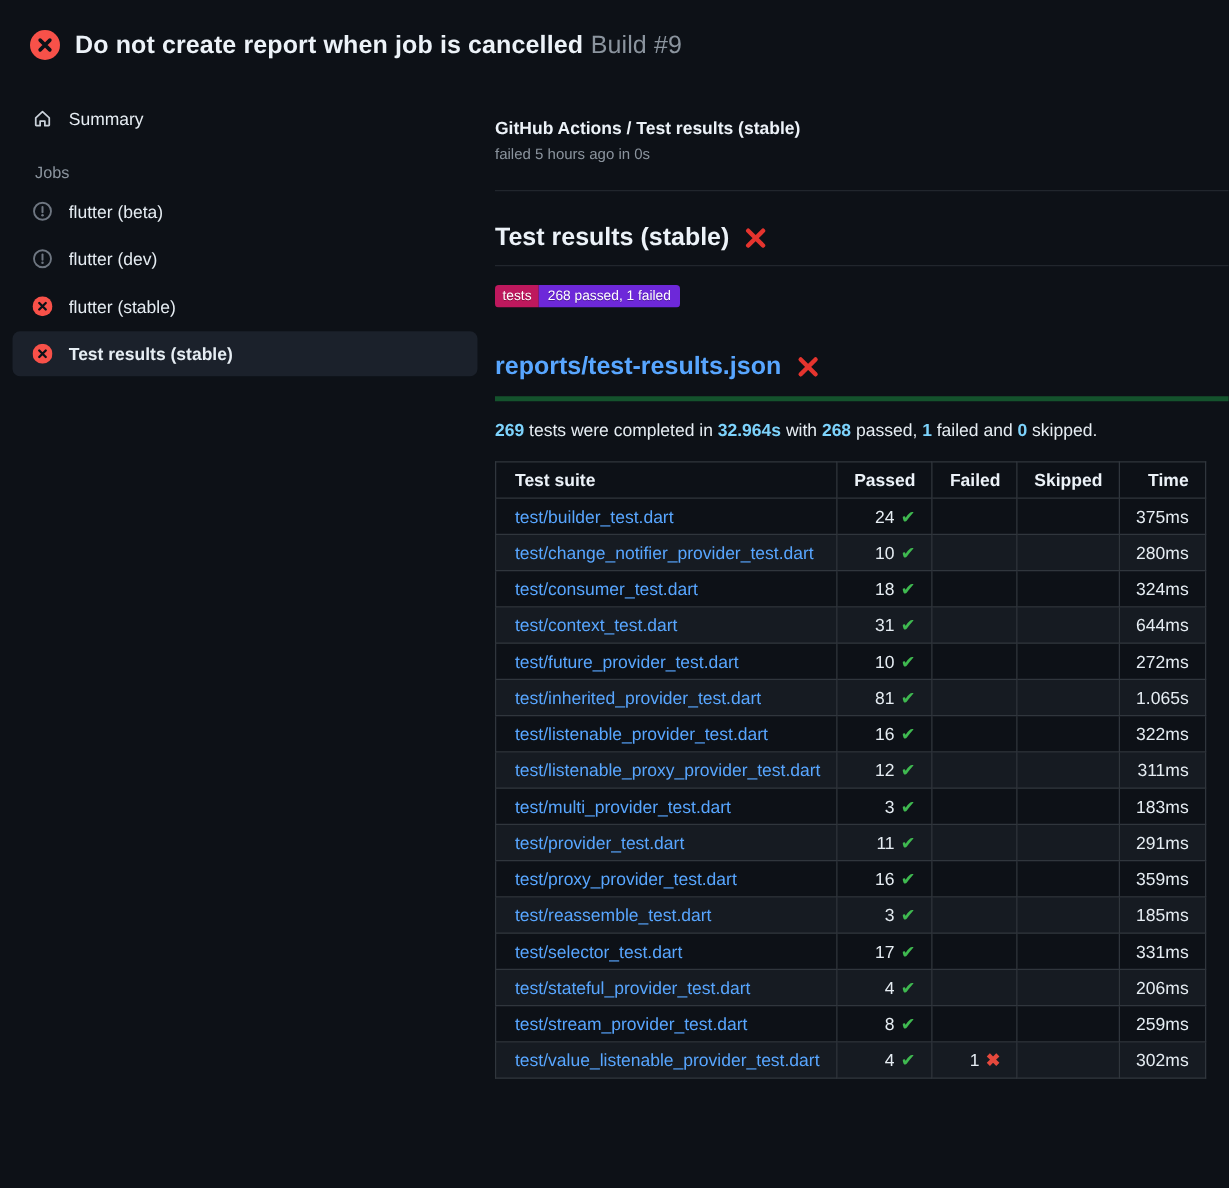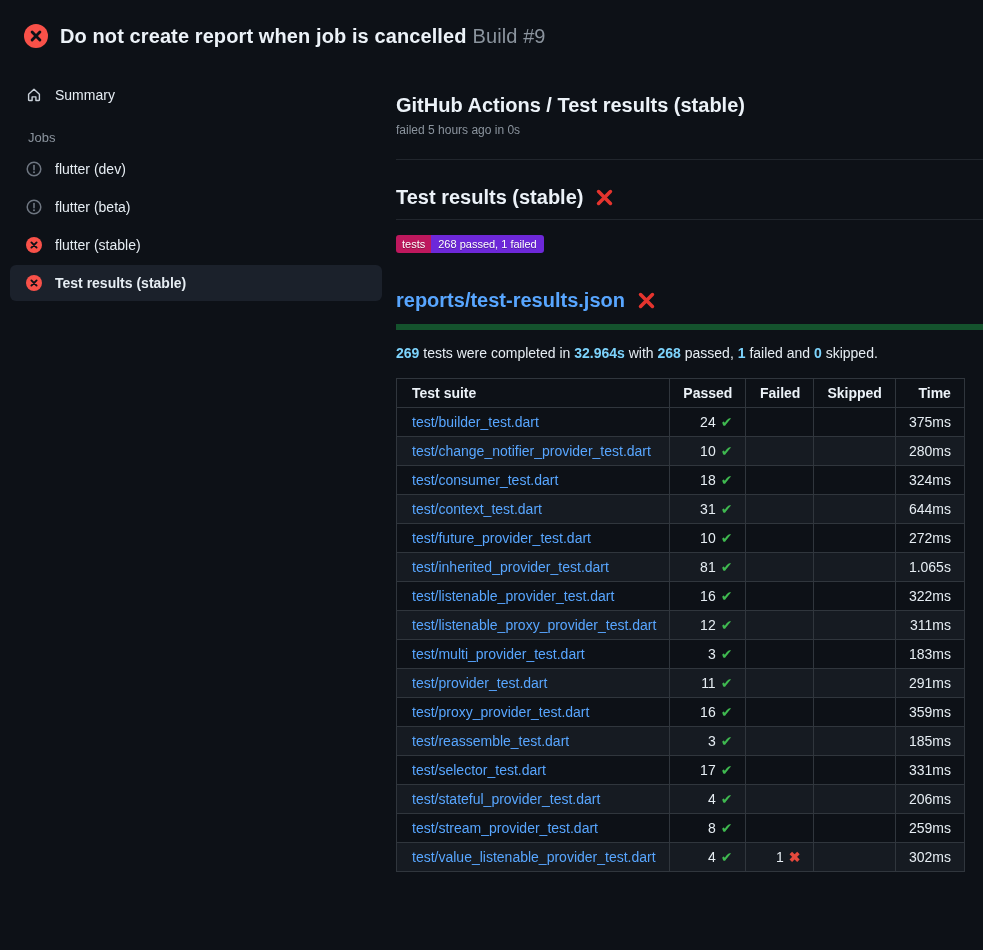--- a/index.html
+++ b/index.html
@@ -28,33 +28,33 @@
     display:flex; align-items:center; gap:13px;
     padding:9px 10px 9px 16px; border-radius:6px;
     color:#e6edf3; cursor:pointer;
   }
   .side-item svg { flex:0 0 auto; }
   .jobs-label { color:#8b949e; font-size:13px; margin:18px 0 6px 18px; }
   .side-item.job { margin-top:2px; padding-top:10px; padding-bottom:10px; }
   .side-item.selected { background:#1b212b; font-weight:700; }
   
   main { flex:1 1 auto; min-width:0; padding-top:38px; }
-  .crumb { font-weight:700; font-size:20px; color:#ecf2f8; }
+  .crumb { font-weight:700; font-size:14px; color:#ecf2f8; }
   .status-line { color:#8b949e; font-size:12px; margin-top:6px; }
   .wide-divider { border:0; border-top:1px solid #21262d; margin:22px 0 0 0; }
   .section-h {
     display:flex; align-items:center; gap:12px;
     margin-top:26px; padding-bottom:10px;
     border-bottom:1px solid #21262d;
     font-size:20px; font-weight:700; color:#ecf2f8;
   }
   .report-h {
     display:flex; align-items:center; gap:12px;
     margin-top:36px; padding-bottom:12px;
-    border-bottom:6px solid #14532d;
+    border-bottom:4px solid #14532d;
     font-size:20px; font-weight:700;
   }
   .report-h a { color:#58a6ff; text-decoration:none; }
   .h-x { width:19px; height:19px; flex:0 0 auto; }
   
   .badge { display:inline-flex; margin-top:15px; border-radius:3px; overflow:hidden;
            font-size:11px; line-height:18px; color:#fff;
            text-shadow:0 1px 0 rgba(1,1,1,.3); }
   .badge .lbl { background:#be185d; padding:0 6px; }
   .badge .val { background:#6d28d9; padding:0 7px; }
@@ -97,30 +97,30 @@
     </div>
 
     <div class="jobs-label">Jobs</div>
 
     <div class="side-item job">
       <svg class="x-circle-small" viewBox="0 0 16 16">
         <circle cx="8" cy="8" r="6.8" fill="none" stroke="#6e7681" stroke-width="1.5"></circle>
         <path d="M8 4.6v4.1" stroke="#6e7681" stroke-width="1.6" stroke-linecap="round"></path>
         <circle cx="8" cy="11.2" r="1" fill="#6e7681"></circle>
       </svg>
-      <span>flutter (dev)</span>
+      <span>flutter (beta)</span>
     </div>
 
     <div class="side-item job">
       <svg class="x-circle-small" viewBox="0 0 16 16">
         <circle cx="8" cy="8" r="6.8" fill="none" stroke="#6e7681" stroke-width="1.5"></circle>
         <path d="M8 4.6v4.1" stroke="#6e7681" stroke-width="1.6" stroke-linecap="round"></path>
         <circle cx="8" cy="11.2" r="1" fill="#6e7681"></circle>
       </svg>
-      <span>flutter (beta)</span>
+      <span>flutter (dev)</span>
     </div>
 
     <div class="side-item job">
       <svg class="x-circle-small" viewBox="0 0 16 16">
         <circle cx="8" cy="8" r="8" fill="#f85149"></circle>
         <path d="M5.4 5.4l5.2 5.2M10.6 5.4L5.4 10.6" stroke="#0d1117" stroke-width="1.9" stroke-linecap="round"></path>
       </svg>
       <span>flutter (stable)</span>
     </div>
 

